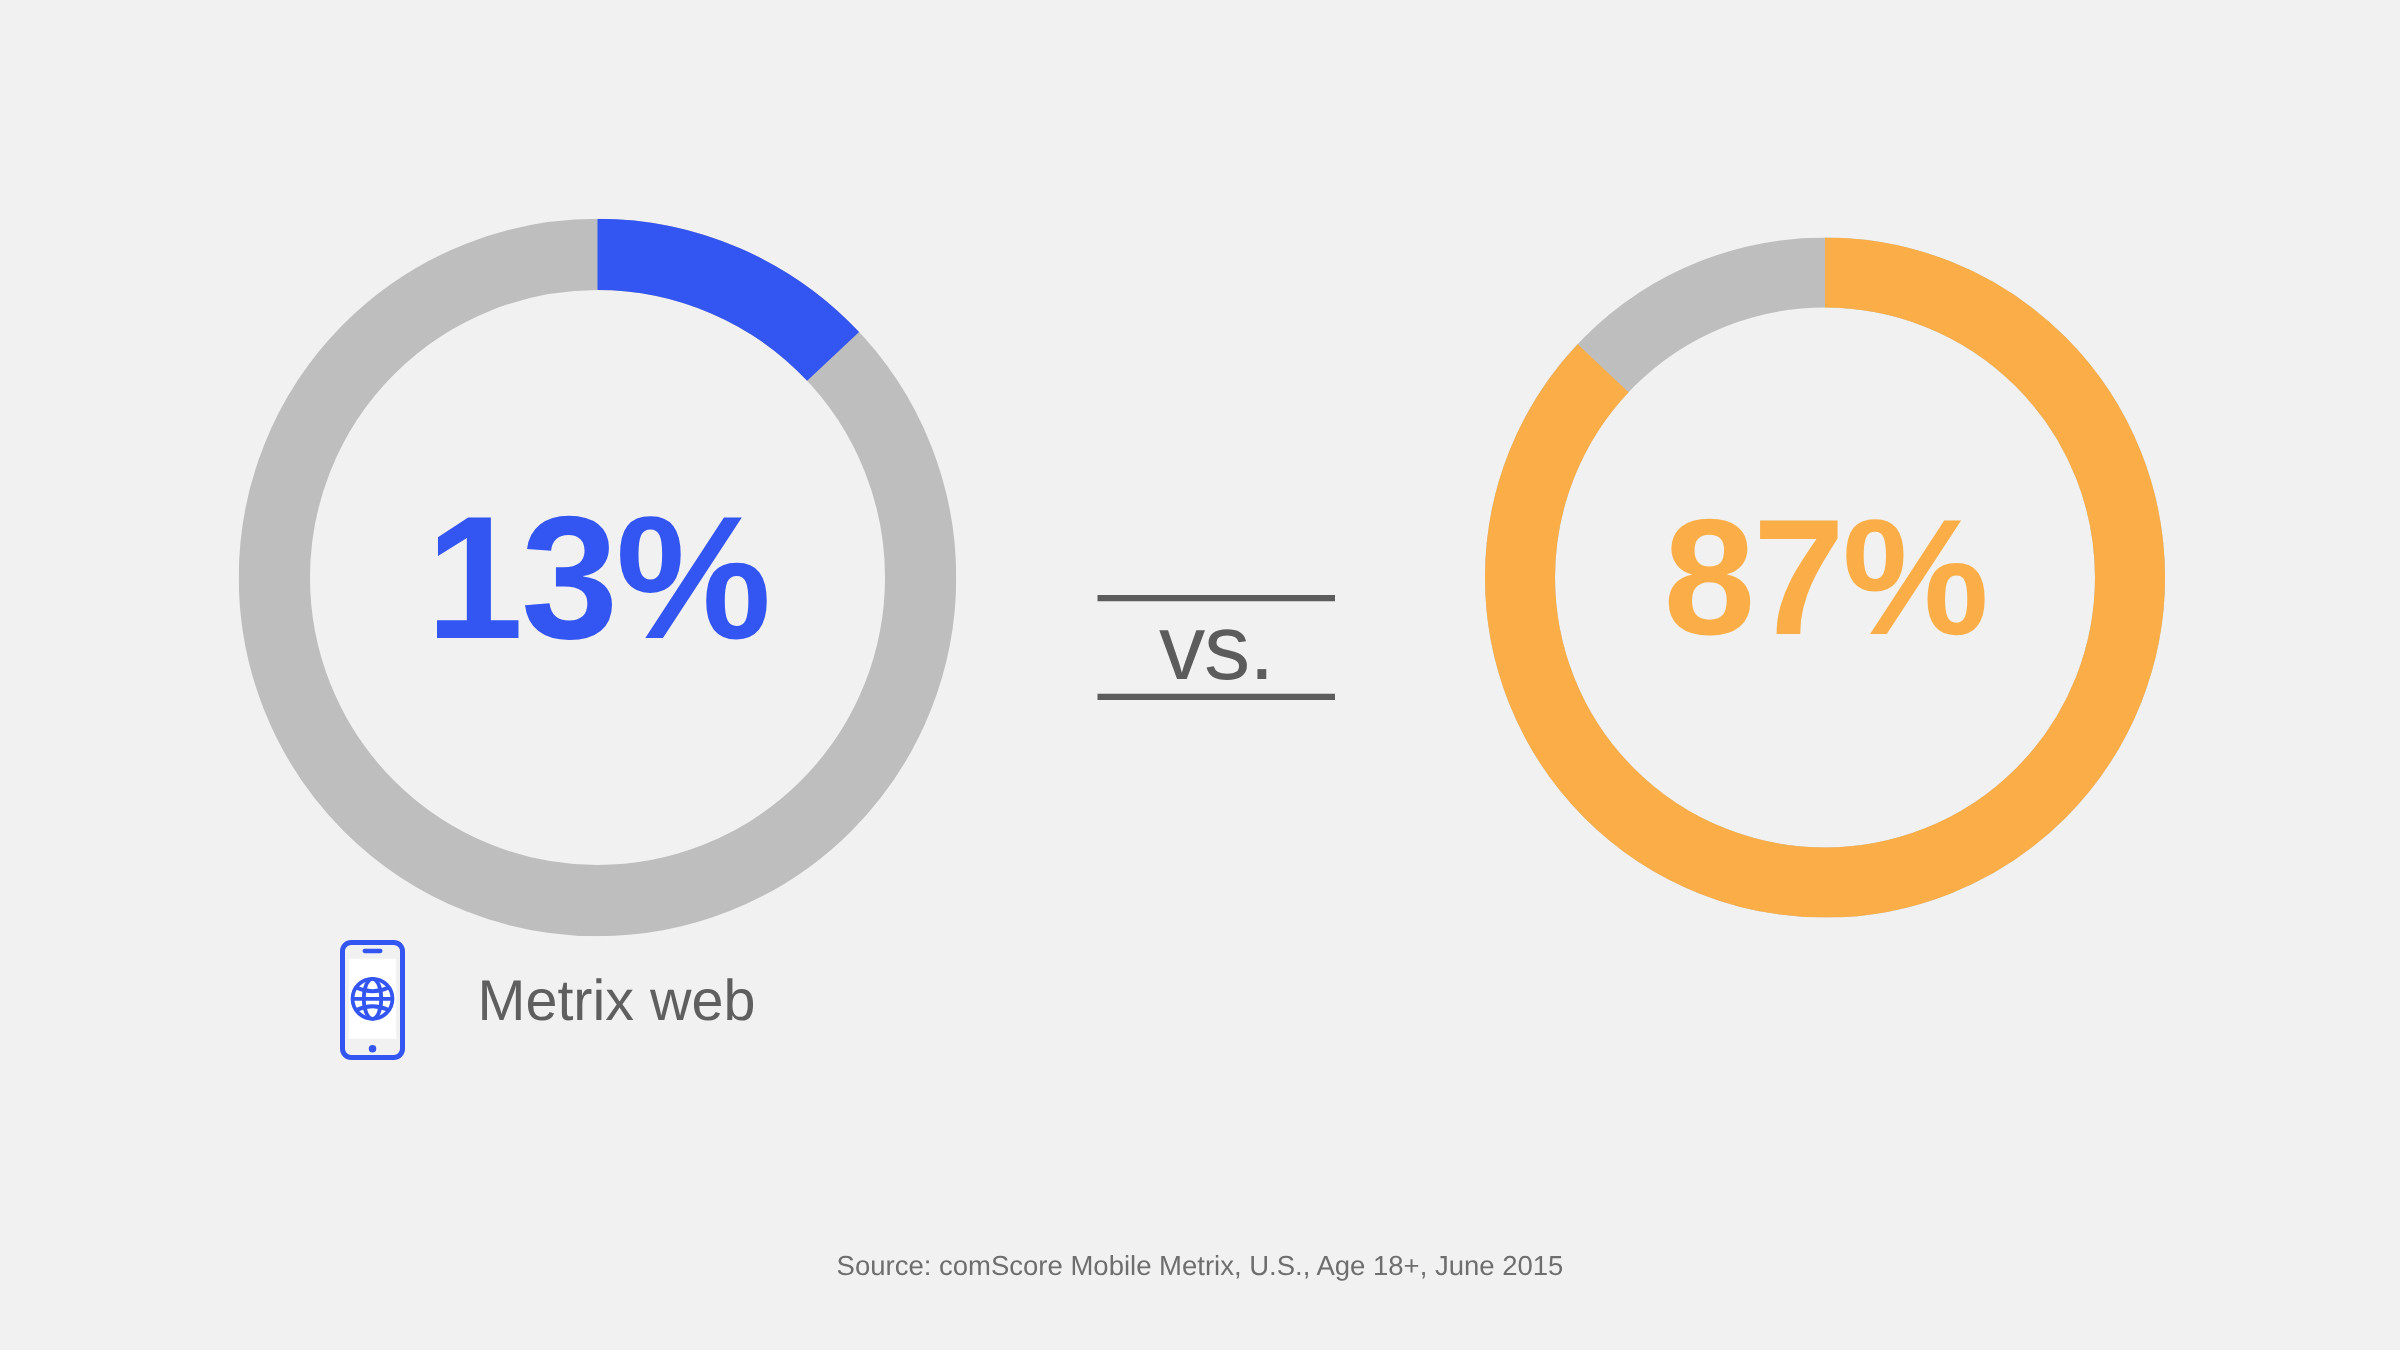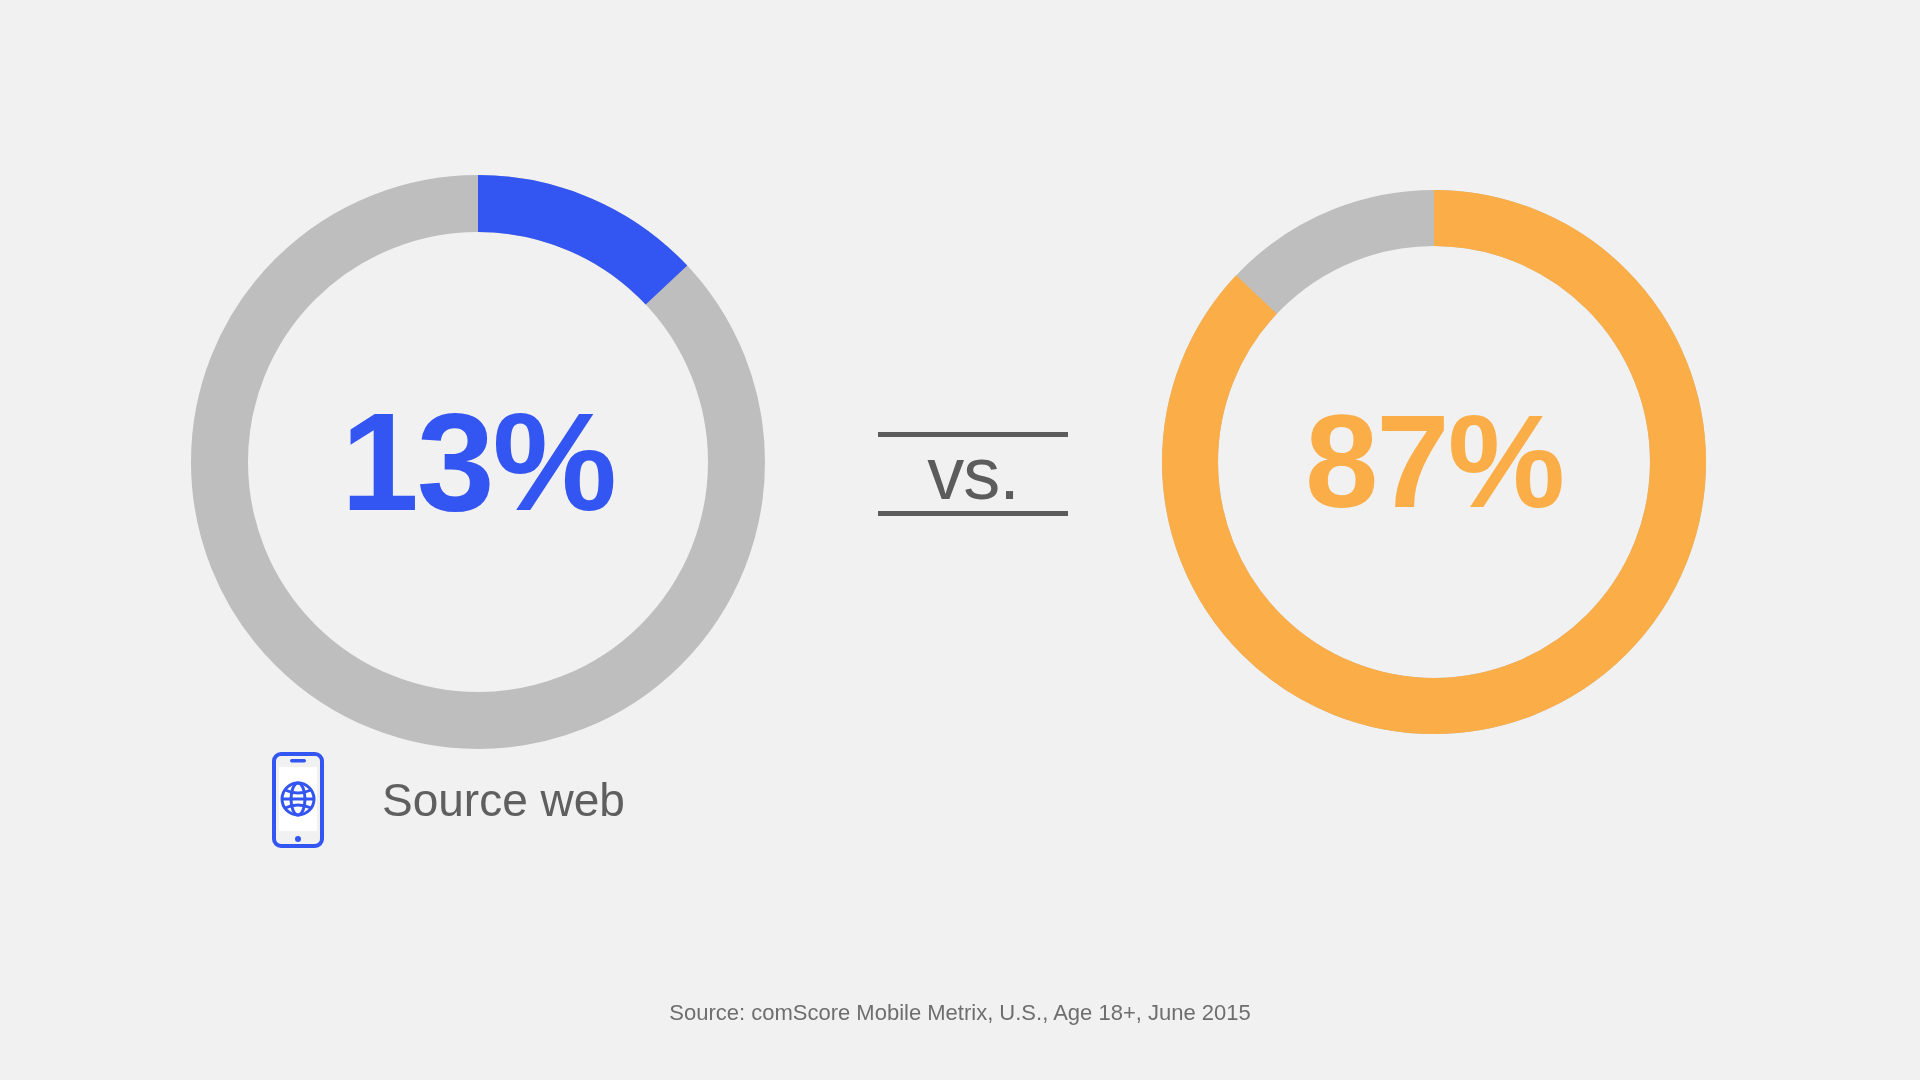--- a/index.html
+++ b/index.html
@@ -35,21 +35,21 @@
   .donut-wrap {
     position: absolute;
   }
   .donut-wrap.left {
     left: 191px;
     top: 175px;
     width: 574px;
     height: 574px;
   }
   .donut-wrap.right {
-    left: 202px;   
+    left: 228px;   
     top: 190px;
     width: 544px;
     height: 544px;
   }
   .donut-svg {
     display: block;
     width: 100%;
     height: 100%;
   }
 
@@ -76,21 +76,21 @@
 
   
   #vs-block {
     position: absolute;
     left: 878px;
     top: 388px;
     width: 190px;
     height: 172px;
     display: flex;
     flex-direction: column;
-    justify-content: center;
+    justify-content: flex-end;
     align-items: center;
   }
   .vs-rule {
     width: 190px;
     height: 5px;
     background: #5c5c5c;
   }
   #vs-label {
     font-family: "Liberation Sans", sans-serif;
     font-size: 74px;
@@ -162,21 +162,21 @@
           <circle cx="26" cy="87" r="3" fill="#3355f2"></circle>
           <g fill="none" stroke="#3355f2" stroke-width="3">
             <circle cx="26" cy="47" r="16"></circle>
             <ellipse cx="26" cy="47" rx="7" ry="16"></ellipse>
             <line x1="10" y1="47" x2="42" y2="47"></line>
             <path d="M13 38 Q26 44 39 38"></path>
             <path d="M13 56 Q26 50 39 56"></path>
           </g>
         </svg>
       </span>
-      <span class="legend-label">Source web</span>
+      <span class="legend-label">Metrix web</span>
     </div>
   </div>
 
   <div id="vs-block">
     <div class="vs-rule"></div>
     <div id="vs-label">vs.</div>
     <div class="vs-rule"></div>
   </div>
 
   <div class="panel panel-right">

